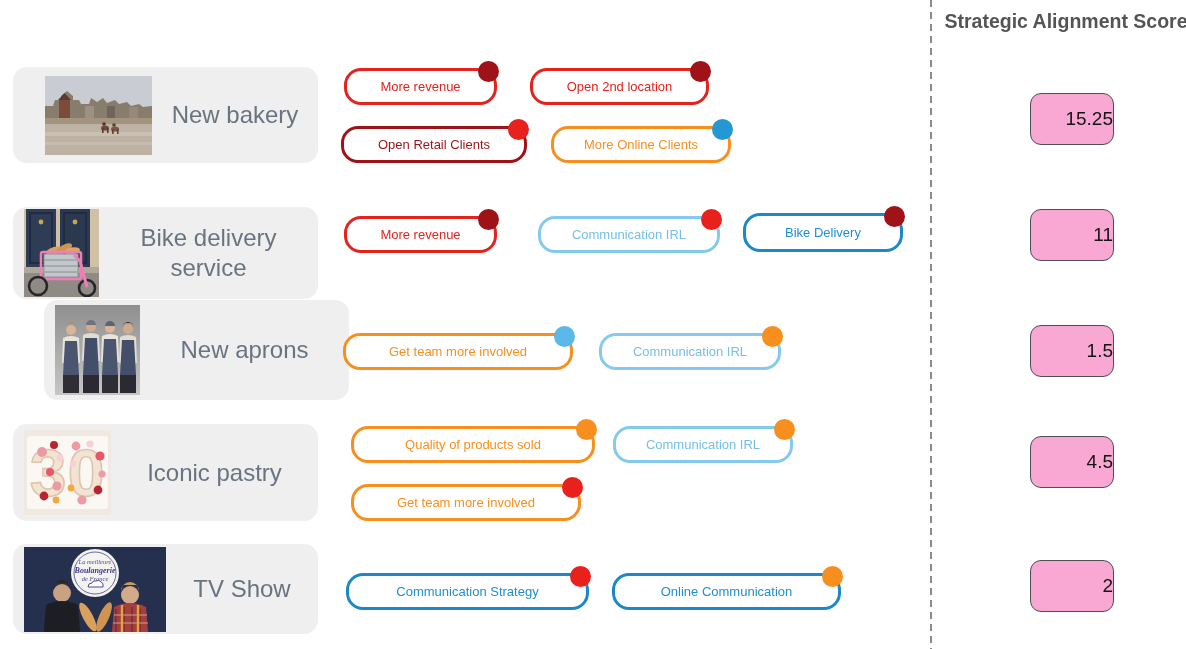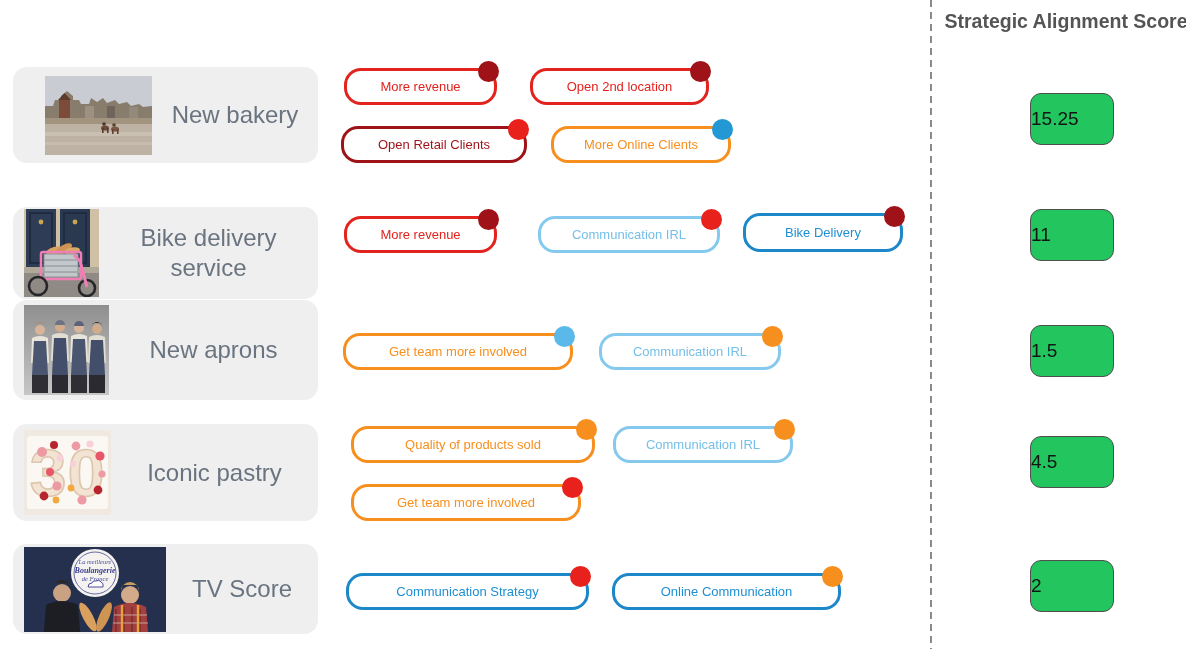--- a/index.html
+++ b/index.html
@@ -31,23 +31,23 @@
   .b-orange{border-color:#f78f1e;color:#f78f1e}
   .b-lblue{border-color:#85c9ee;color:#74bfe8}
   .b-blue{border-color:#1c87c9;color:#1e8fd2}
   .dot-red{background:#e8211c}
   .dot-darkred{background:#9e1218}
   .dot-orange{background:#f78f1e}
   .dot-lblue{background:#5bb9e9}
   .dot-blue{background:#2398d4}
 
   
-  .score{position:absolute;left:1030px;width:84px;height:52px;background:#22c55e;
+  .score{position:absolute;left:1030px;width:84px;height:52px;background:#f9a8d4;
     border:1.6px solid #4f4f4f;border-radius:11px;display:flex;align-items:center;
-    justify-content:flex-start;font-size:19px;color:#141414;box-sizing:border-box;}
+    justify-content:flex-end;font-size:19px;color:#141414;box-sizing:border-box;}
 </style>
 </head>
 <body>
 
 <div class="stage">
 
   <div class="dashline"></div>
 
   <div class="col-header">Strategic Alignment Score</div>
 
@@ -96,21 +96,21 @@
       <line x1="20" y1="63" x2="54" y2="63" stroke="#9ba0a6" stroke-width="1.5"></line>
       <rect x="17" y="43" width="40" height="27" fill="none" stroke="#ef7fb5" stroke-width="2.5" rx="2"></rect>
       <circle cx="14" cy="77" r="9" fill="none" stroke="#26262a" stroke-width="2.6"></circle>
       <circle cx="63" cy="79" r="8" fill="none" stroke="#26262a" stroke-width="2.6"></circle>
       <path d="M56 52 L63 78" stroke="#ef7fb5" stroke-width="3" fill="none"></path>
       <path d="M56 52 L50 46" stroke="#ef7fb5" stroke-width="3" fill="none"></path>
     </svg>
     <div class="card-label">Bike delivery service</div>
   </div>
 
-  <div class="card" style="top:300px;height:100px;">
+  <div class="card" style="top:300px;height:100px;margin-left:31px;">
     <svg class="thumb" width="85" height="90" viewBox="0 0 85 90">
       <defs>
         <linearGradient id="apbg" x1="0" y1="0" x2="0" y2="1">
           <stop offset="0" stop-color="#8f8f8f"></stop>
             <stop offset="1" stop-color="#c6c6c6"></stop>
         </linearGradient>
       </defs>
       <rect width="85" height="90" fill="url(#apbg)"></rect>
       <g>
         <circle cx="16" cy="25" r="5" fill="#d8b49a"></circle>
@@ -183,21 +183,21 @@
       <path d="M98 58 L98 85 M114 58 L114 85" stroke="#e8a23c" stroke-width="2.4"></path>
       <ellipse cx="64" cy="70" rx="5" ry="16" fill="#d9a05e" transform="rotate(-28 64 70)"></ellipse>
       <ellipse cx="80" cy="70" rx="5" ry="16" fill="#cf9352" transform="rotate(24 80 70)"></ellipse>
       <circle cx="71" cy="26" r="24" fill="#f4f3ef"></circle>
       <circle cx="71" cy="26" r="21" fill="none" stroke="#6a6aa8" stroke-width="1"></circle>
       <text x="71" y="17" font-size="6.5" font-style="italic" fill="#4a4a9e" text-anchor="middle" font-family="Liberation Serif, serif">La meilleure</text>
       <text x="71" y="26" font-size="8" font-style="italic" font-weight="bold" fill="#3c3c92" text-anchor="middle" font-family="Liberation Serif, serif">Boulangerie</text>
       <text x="71" y="34" font-size="6.5" font-style="italic" fill="#4a4a9e" text-anchor="middle" font-family="Liberation Serif, serif">de France</text>
       <path d="M64 40 q0 -4 4 -4 q1 -3 4 -2 q3 -2 5 1 q3 1 2 5 Z" fill="#fff" stroke="#4a4a9e" stroke-width="1"></path>
     </svg>
-    <div class="card-label">TV Score</div>
+    <div class="card-label">TV Show</div>
   </div>
 
   <div class="chip b-red" style="left:344px;top:68px;width:153px;">
     <span>More revenue</span>
     <span class="dot dot-darkred"></span>
   </div>
   <div class="chip b-red" style="left:530px;top:68px;width:179px;">
     <span>Open 2nd location</span>
     <span class="dot dot-darkred"></span>
   </div>

